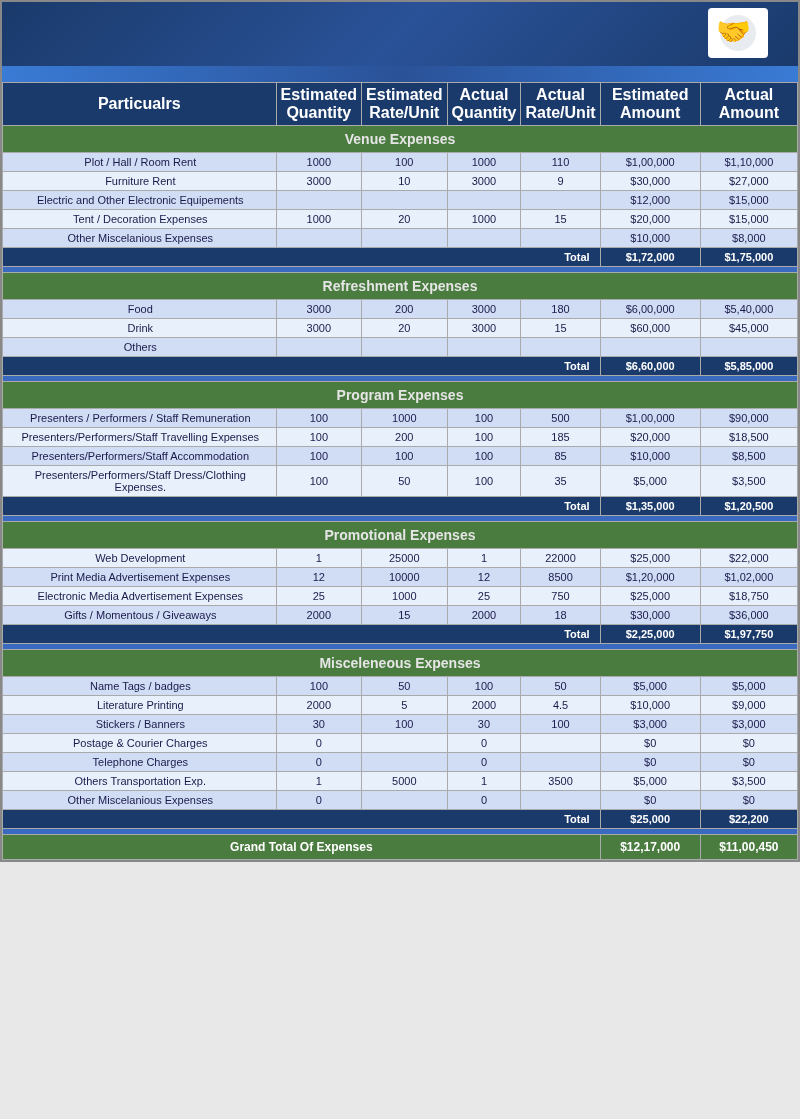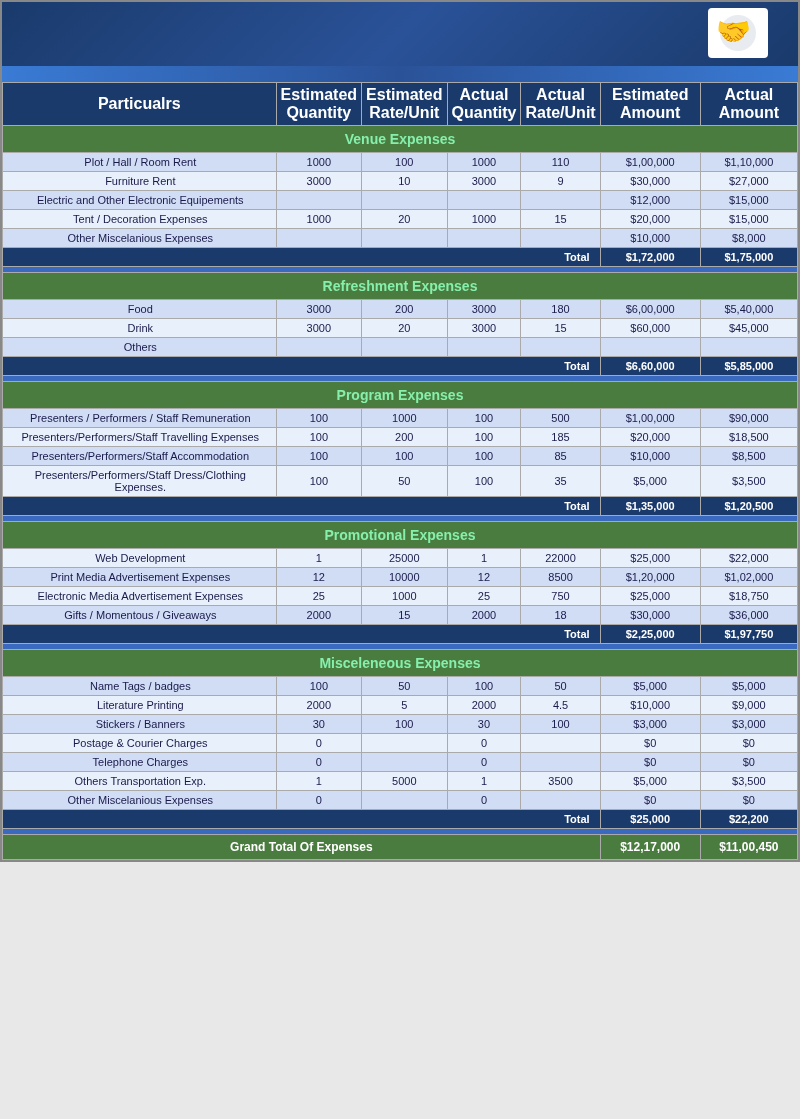--- a/index.html
+++ b/index.html
@@ -80,21 +80,21 @@
       text-align: center;
     }
     .header-row th {
       background: #1a3a6b;
       color: #fff;
       font-weight: bold;
       font-size: 16px;
     }
     .section-header td {
       background: #4a7c3f;
-      color: #86efac;
+      color: #e5e5e5;
       font-size: 14px;
       font-weight: bold;
       text-align: center;
       padding: 5px;
     }
     .data-row td {
       background: #e8f0fb;
       color: #1a1a4a;
     }
     .data-row:nth-child(even) td {

